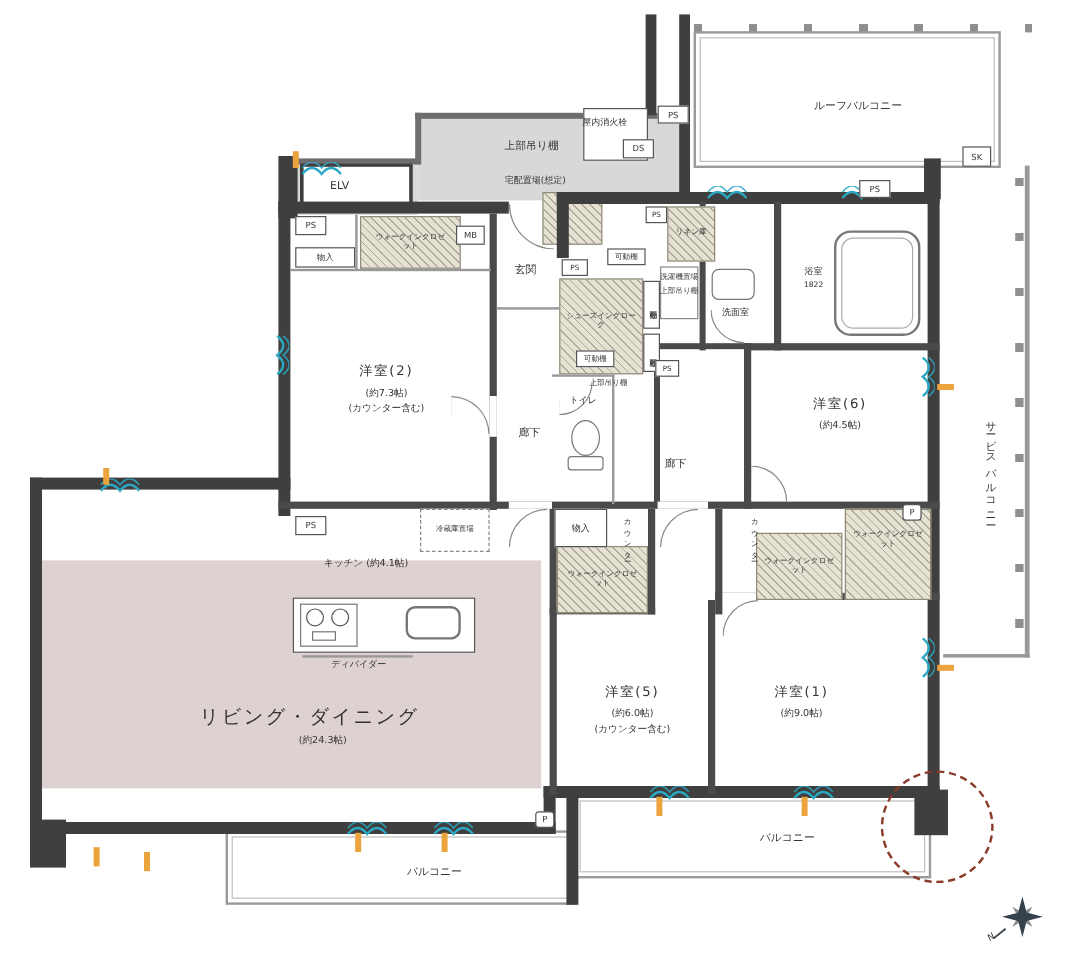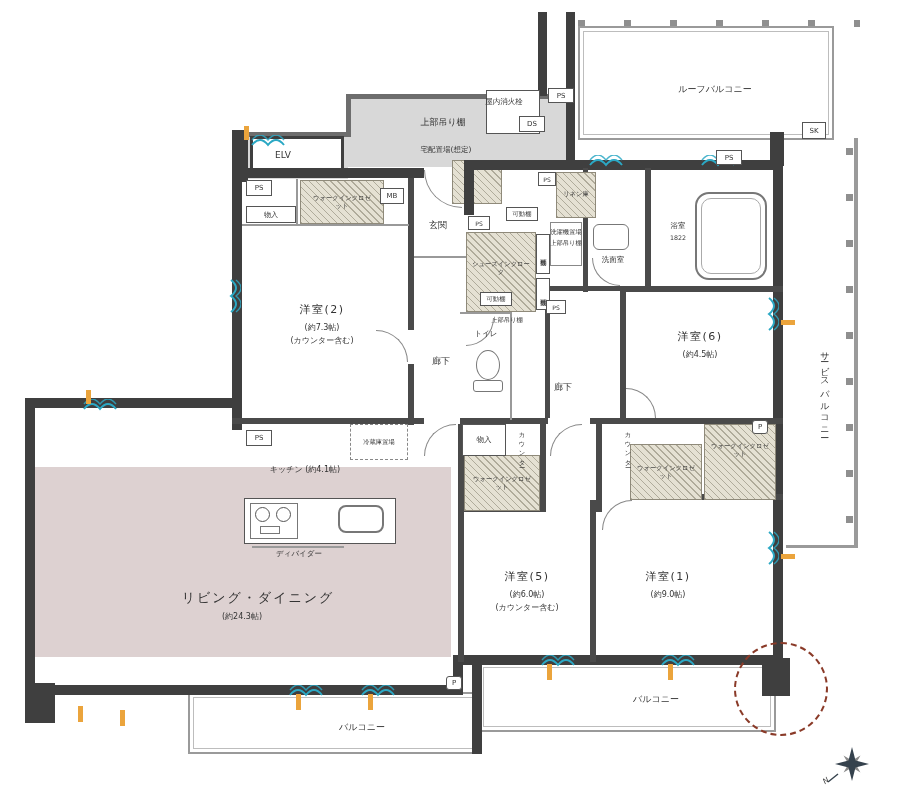--- a/index.html
+++ b/index.html
@@ -11,21 +11,21 @@
   .iwall{position:absolute;background:#4a4a4a}
   .mwall{position:absolute;background:#6d6d6d}
   .thin{position:absolute;background:#999}
   .gray{position:absolute;background:#d8d8d8}
   .pink{position:absolute;background:#ddd1d1}
   .hatch{position:absolute;background:#e5e1d3;border:1px solid #8f8a7a;
          background-image:repeating-linear-gradient(45deg,rgba(110,105,85,.45) 0 1px,transparent 1px 5px)}
   .dashbox{position:absolute;border:1px dashed #888;background:#fff}
   .label{position:absolute;text-align:center;white-space:nowrap;line-height:1.3;transform:translate(-50%,-50%);color:#333}
   .rn{font-size:11px;letter-spacing:1.5px}
-  .rnl{font-size:13px;letter-spacing:2px}
+  .rnl{font-size:16px;letter-spacing:2px}
   .rs{font-size:8px;letter-spacing:0}
   .md{font-size:9px}
   .sm{font-size:7.5px}
   .xs{font-size:6.3px}
   .wrap{white-space:normal;width:62px}
   .vert{writing-mode:vertical-rl;letter-spacing:2px}
   .box{position:absolute;border:1px solid #555;background:#fff;display:flex;align-items:center;justify-content:center;font-size:7px;color:#333}
   .rail{position:absolute;border:2px solid #9a9a9a;background:transparent}
   .rail-inner{position:absolute;border:1px solid #bdbdbd;background:transparent}
   .posts-h{position:absolute;height:7px;background:repeating-linear-gradient(90deg,#8f8f8f 0 7px,transparent 7px 46px)}
@@ -262,21 +262,21 @@
   <div class="label rs" style="left:700px;top:355px">(約4.5帖)</div>
 
   <div class="label rn" style="left:527px;top:577px">洋室(5)</div>
   <div class="label rs" style="left:527px;top:595px">(約6.0帖)</div>
   <div class="label rs" style="left:527px;top:608px">(カウンター含む)</div>
 
   <div class="label rn" style="left:668px;top:577px">洋室(1)</div>
   <div class="label rs" style="left:668px;top:595px">(約9.0帖)</div>
 
   <div class="label rnl" style="left:258px;top:598px">リビング・ダイニング</div>
-  <div class="label rs" style="left:242px;top:617px">(約24.3帖)</div>
+  <div class="label rs" style="left:269px;top:617px">(約24.3帖)</div>
 
   <div class="label rs" style="left:305px;top:470px">キッチン (約4.1帖)</div>
 
   <div class="label md" style="left:438px;top:226px">玄関</div>
   <div class="label md" style="left:441px;top:362px">廊下</div>
   <div class="label md" style="left:563px;top:388px">廊下</div>
   <div class="label sm" style="left:486px;top:334px">トイレ</div>
   <div class="label sm" style="left:613px;top:260px">洗面室</div>
   <div class="label sm" style="left:678px;top:226px">浴室</div>
   <div class="label xs" style="left:678px;top:238px">1822</div>

